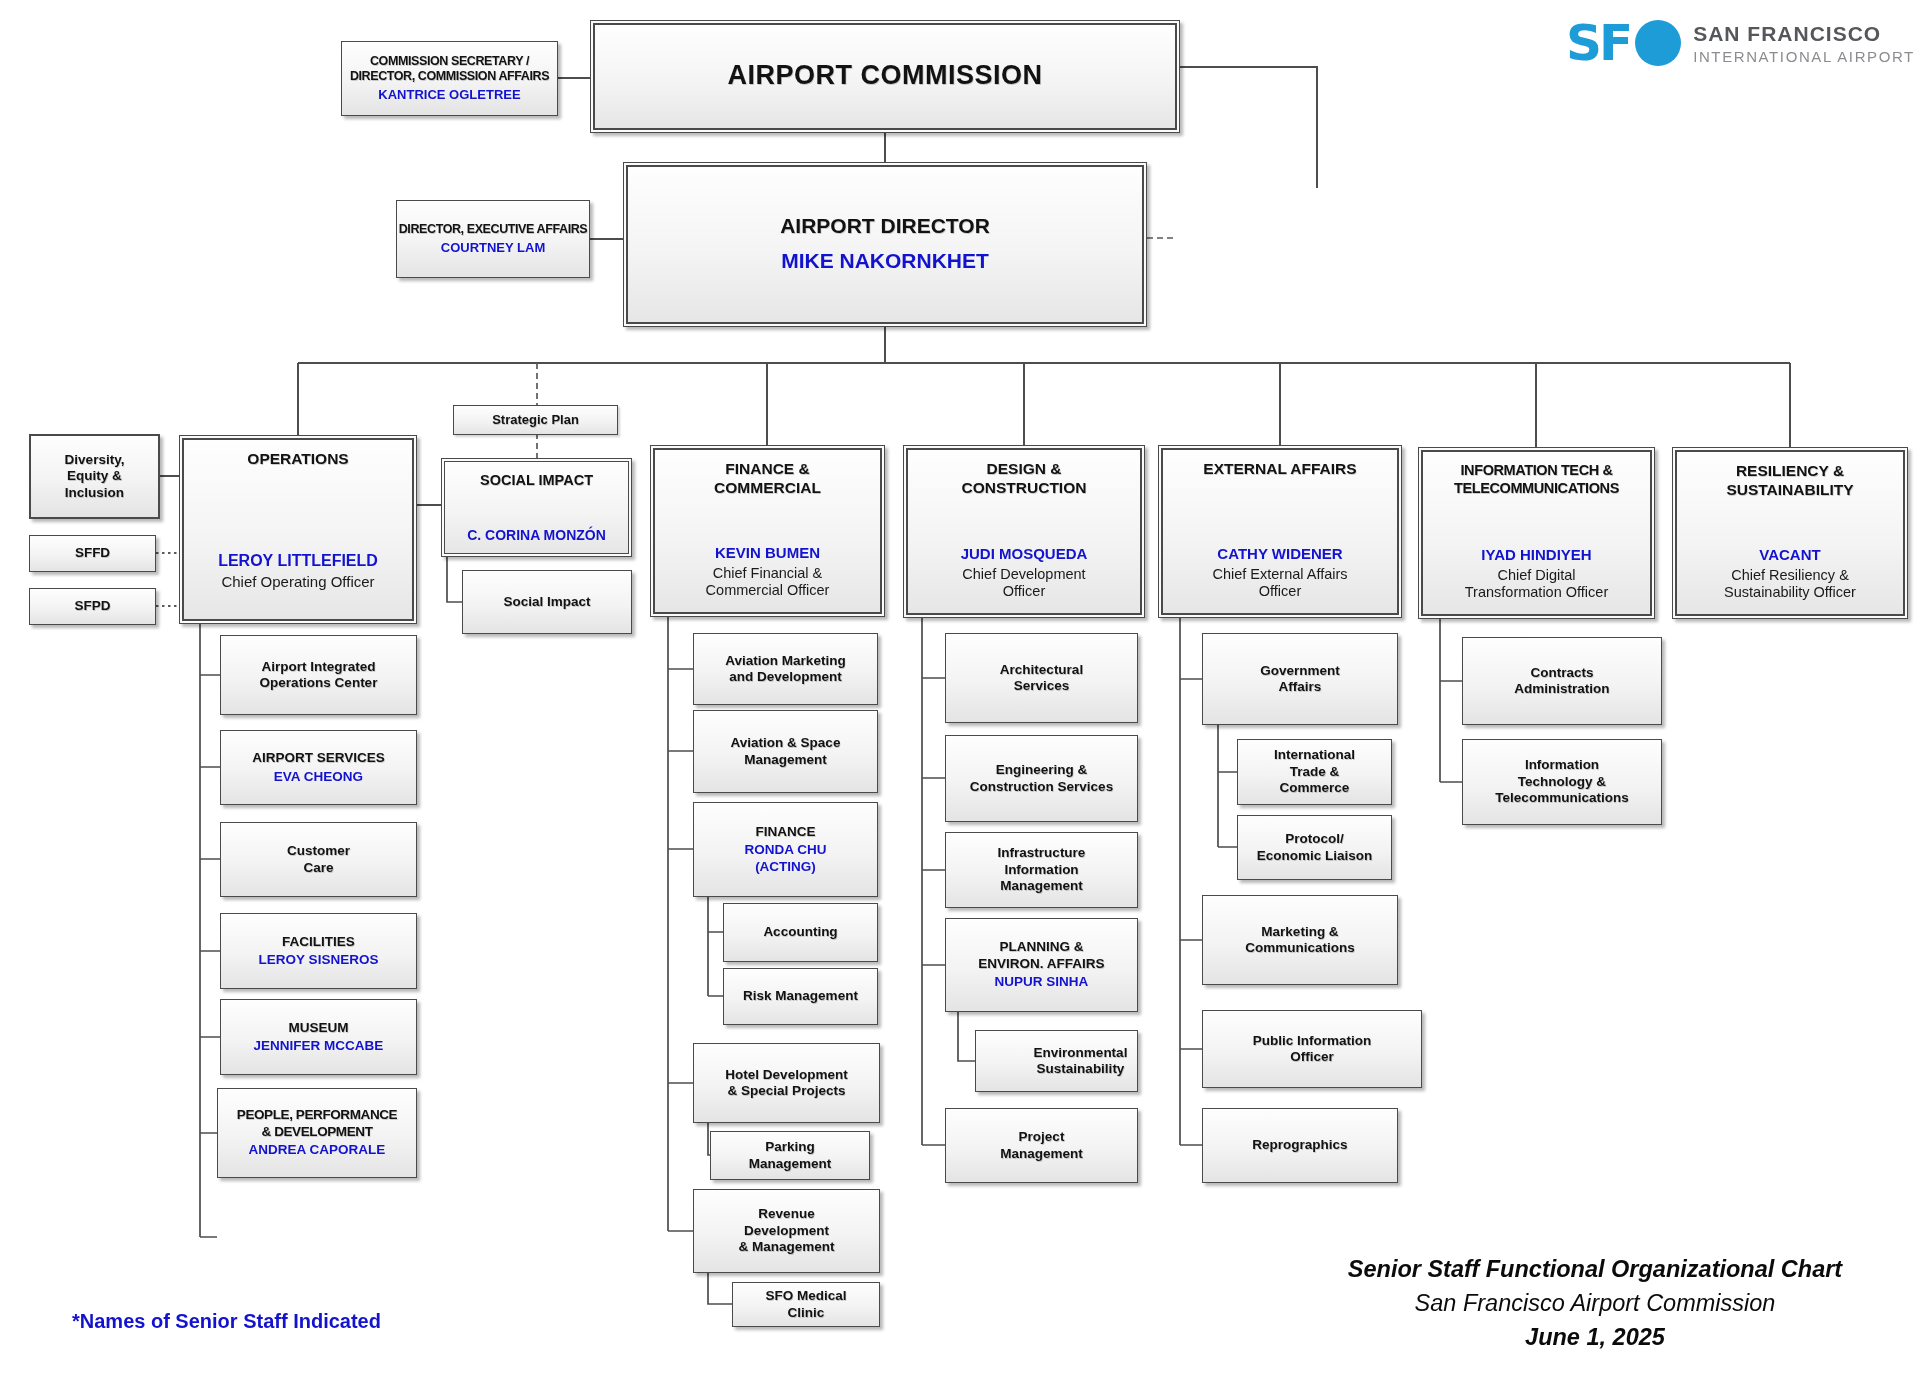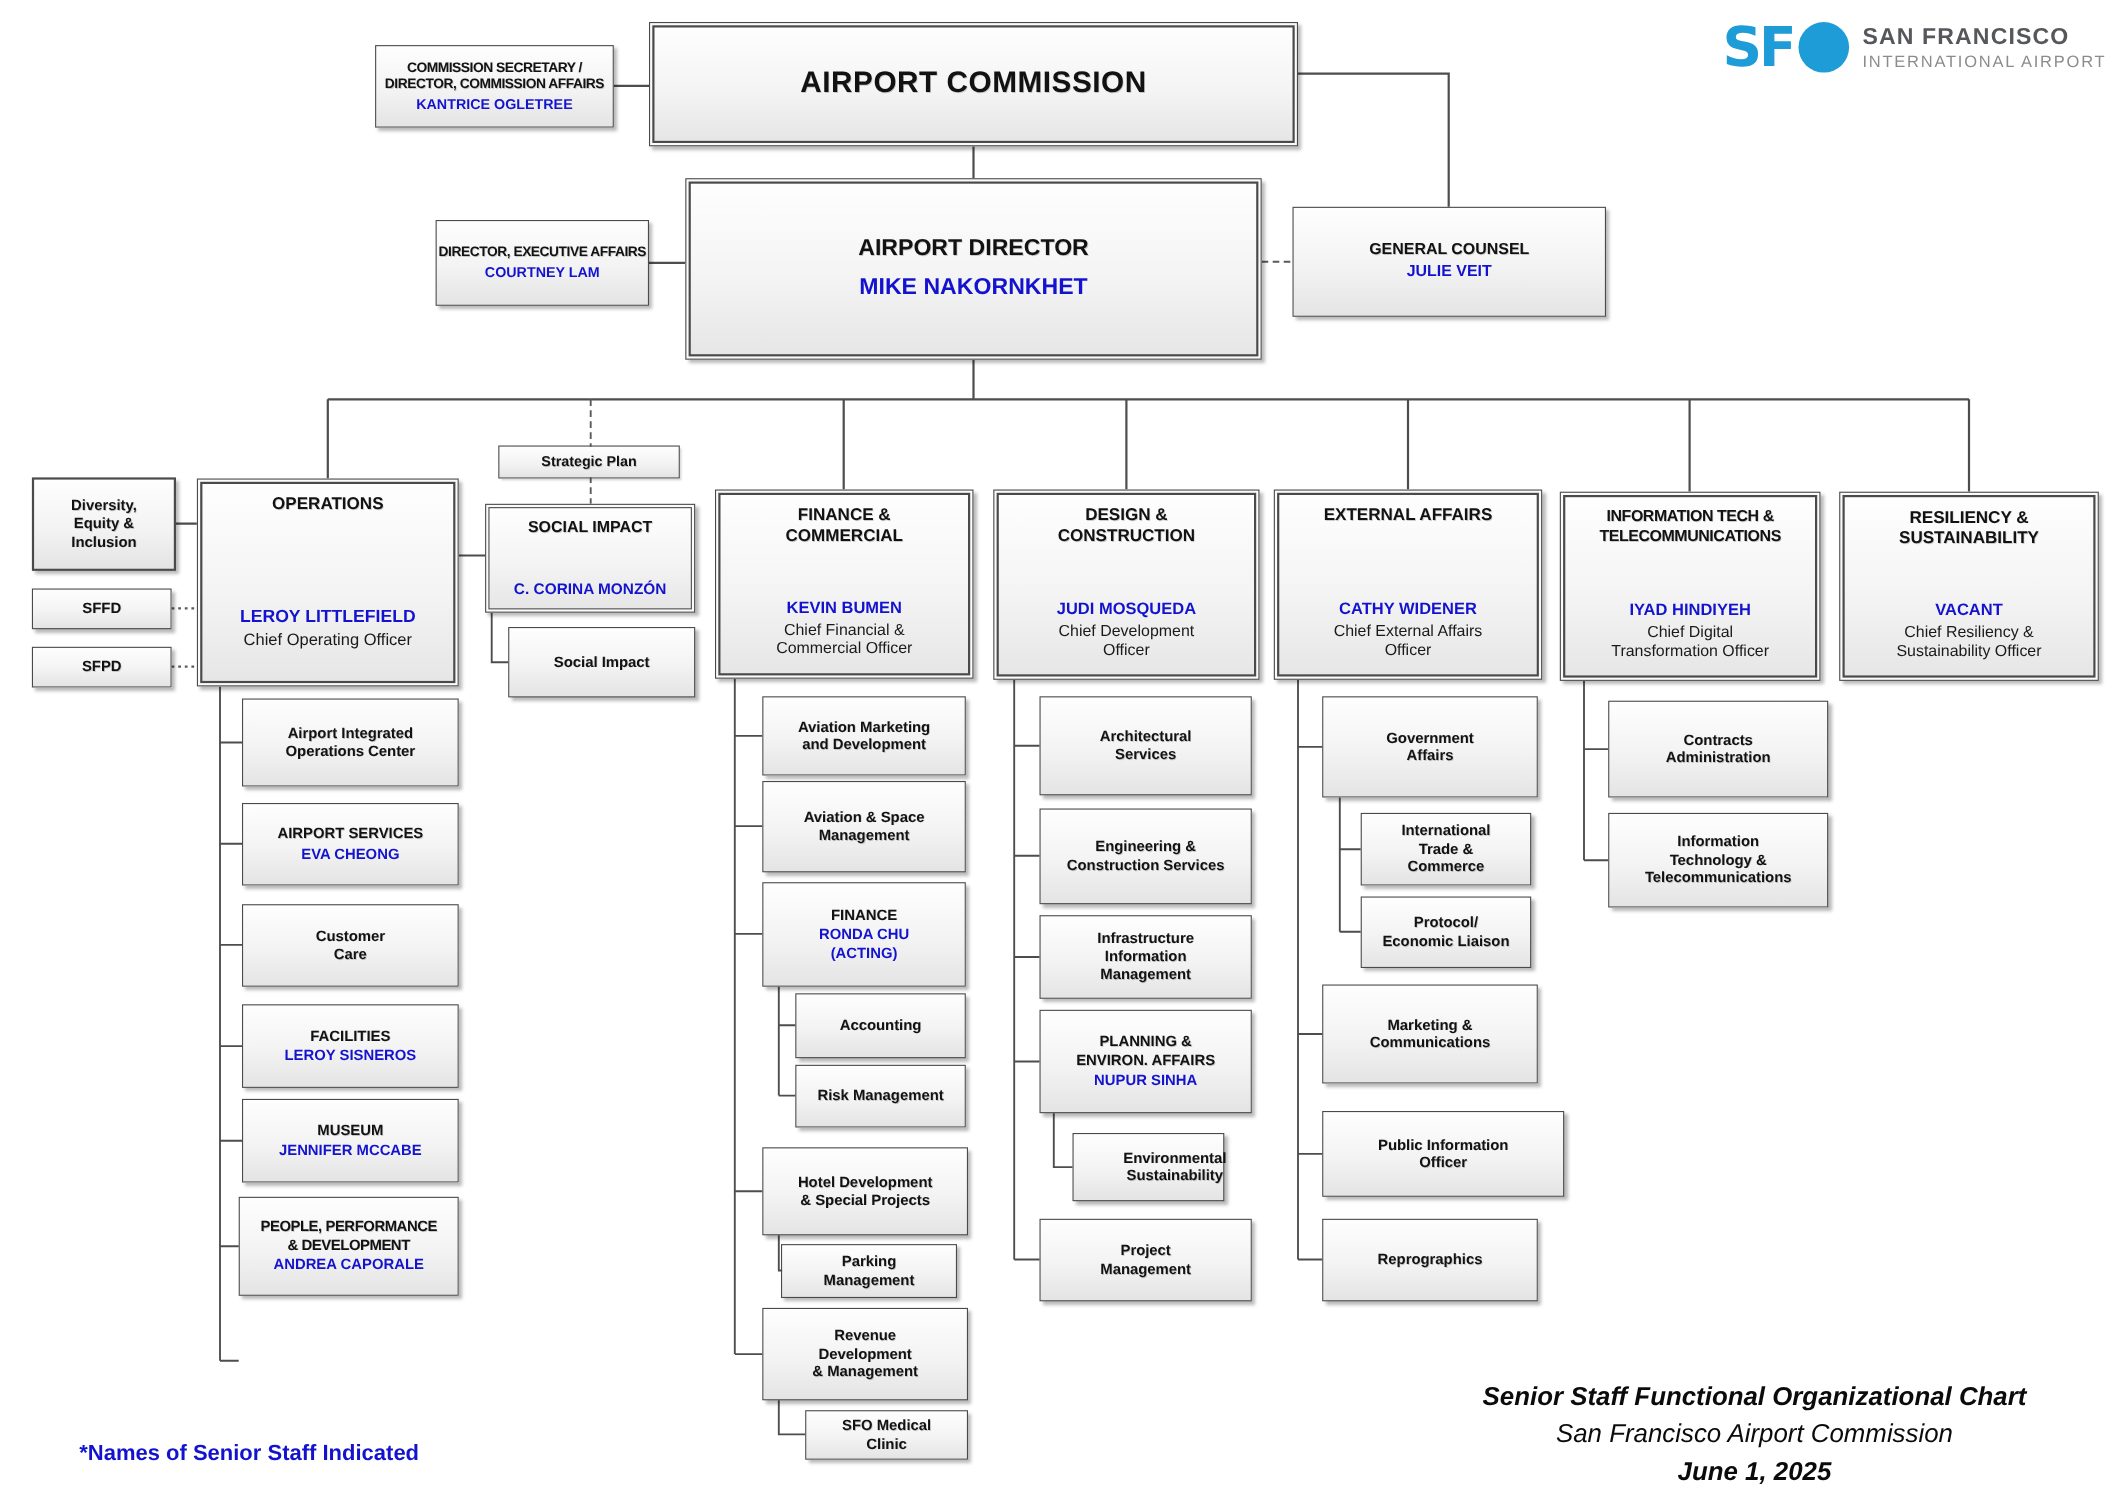--- a/index.html
+++ b/index.html
@@ -102,24 +102,20 @@
       <div class="t lg">AIRPORT DIRECTOR</div>
       <div class="n lg">MIKE NAKORNKHET</div>
     </div>
   </div>
 
   <div class="box" style="left:396px;top:200px;width:194px;height:78px;">
     <div class="t sm">DIRECTOR, EXECUTIVE AFFAIRS</div>
     <div class="n sm">COURTNEY LAM</div>
   </div>
 
-  <div class="box" style="left:1175px;top:188px;width:285px;height:100px;">
-    <div class="t sub" style="font-size:14.5px;">GENERAL COUNSEL</div>
-    <div class="n sub" style="font-size:14.5px;">JULIE VEIT</div>
-  </div>
 
   <div class="box" style="left:29px;top:434px;width:131px;height:85px;border-width:2px;">
     <div class="t sub">Diversity,
 Equity &amp;
 Inclusion</div>
   </div>
   <div class="box" style="left:29px;top:535px;width:127px;height:37px;">
     <div class="t sub">SFFD</div>
   </div>
   <div class="box" style="left:29px;top:588px;width:127px;height:37px;">
@@ -271,21 +267,21 @@
   <div class="box" style="left:945px;top:832px;width:193px;height:76px;">
     <div class="t sub">Infrastructure
 Information
 Management</div>
   </div>
   <div class="box" style="left:945px;top:918px;width:193px;height:94px;">
     <div class="t sub">PLANNING &amp;
 ENVIRON. AFFAIRS</div>
     <div class="n sub">NUPUR SINHA</div>
   </div>
-  <div class="box" style="left:975px;top:1030px;width:138px;height:62px;padding-left:48px;">
+  <div class="box" style="left:975px;top:1030px;width:163px;height:62px;padding-left:48px;">
     <div class="t sub">Environmental
 Sustainability</div>
   </div>
   <div class="box" style="left:945px;top:1108px;width:193px;height:75px;">
     <div class="t sub">Project
 Management</div>
   </div>
 
   <div class="box" style="left:1202px;top:633px;width:196px;height:92px;">
     <div class="t sub">Government

